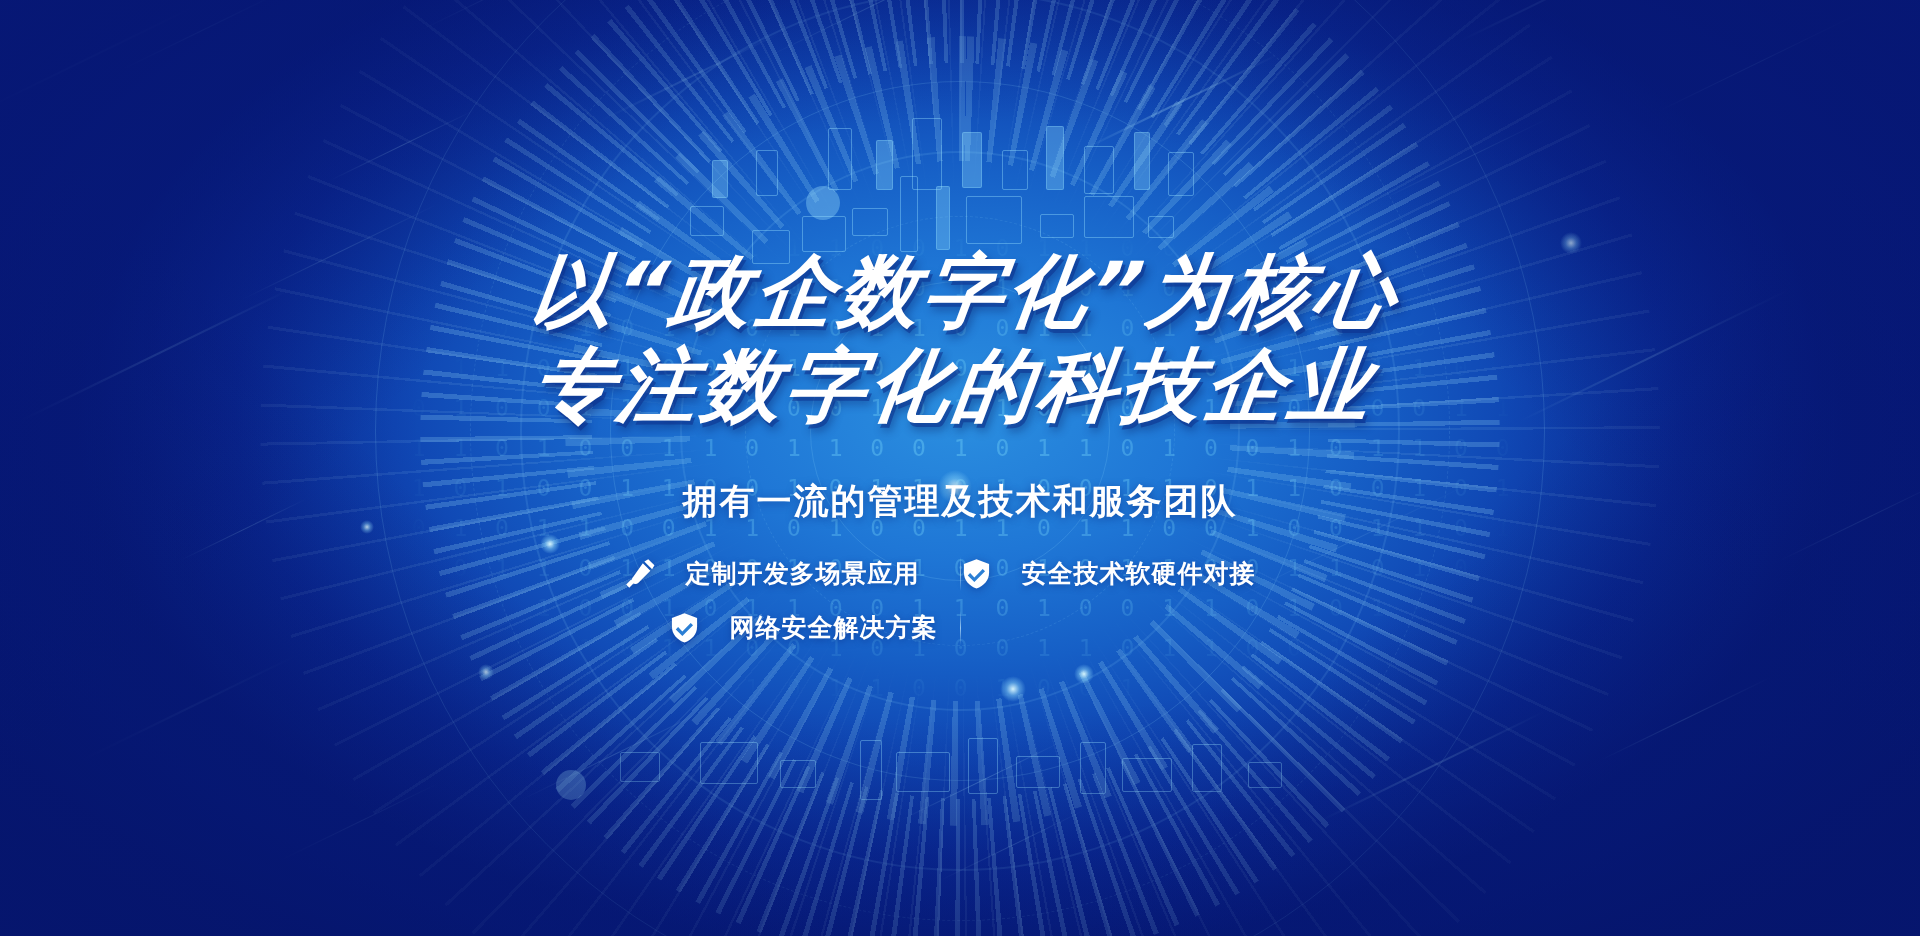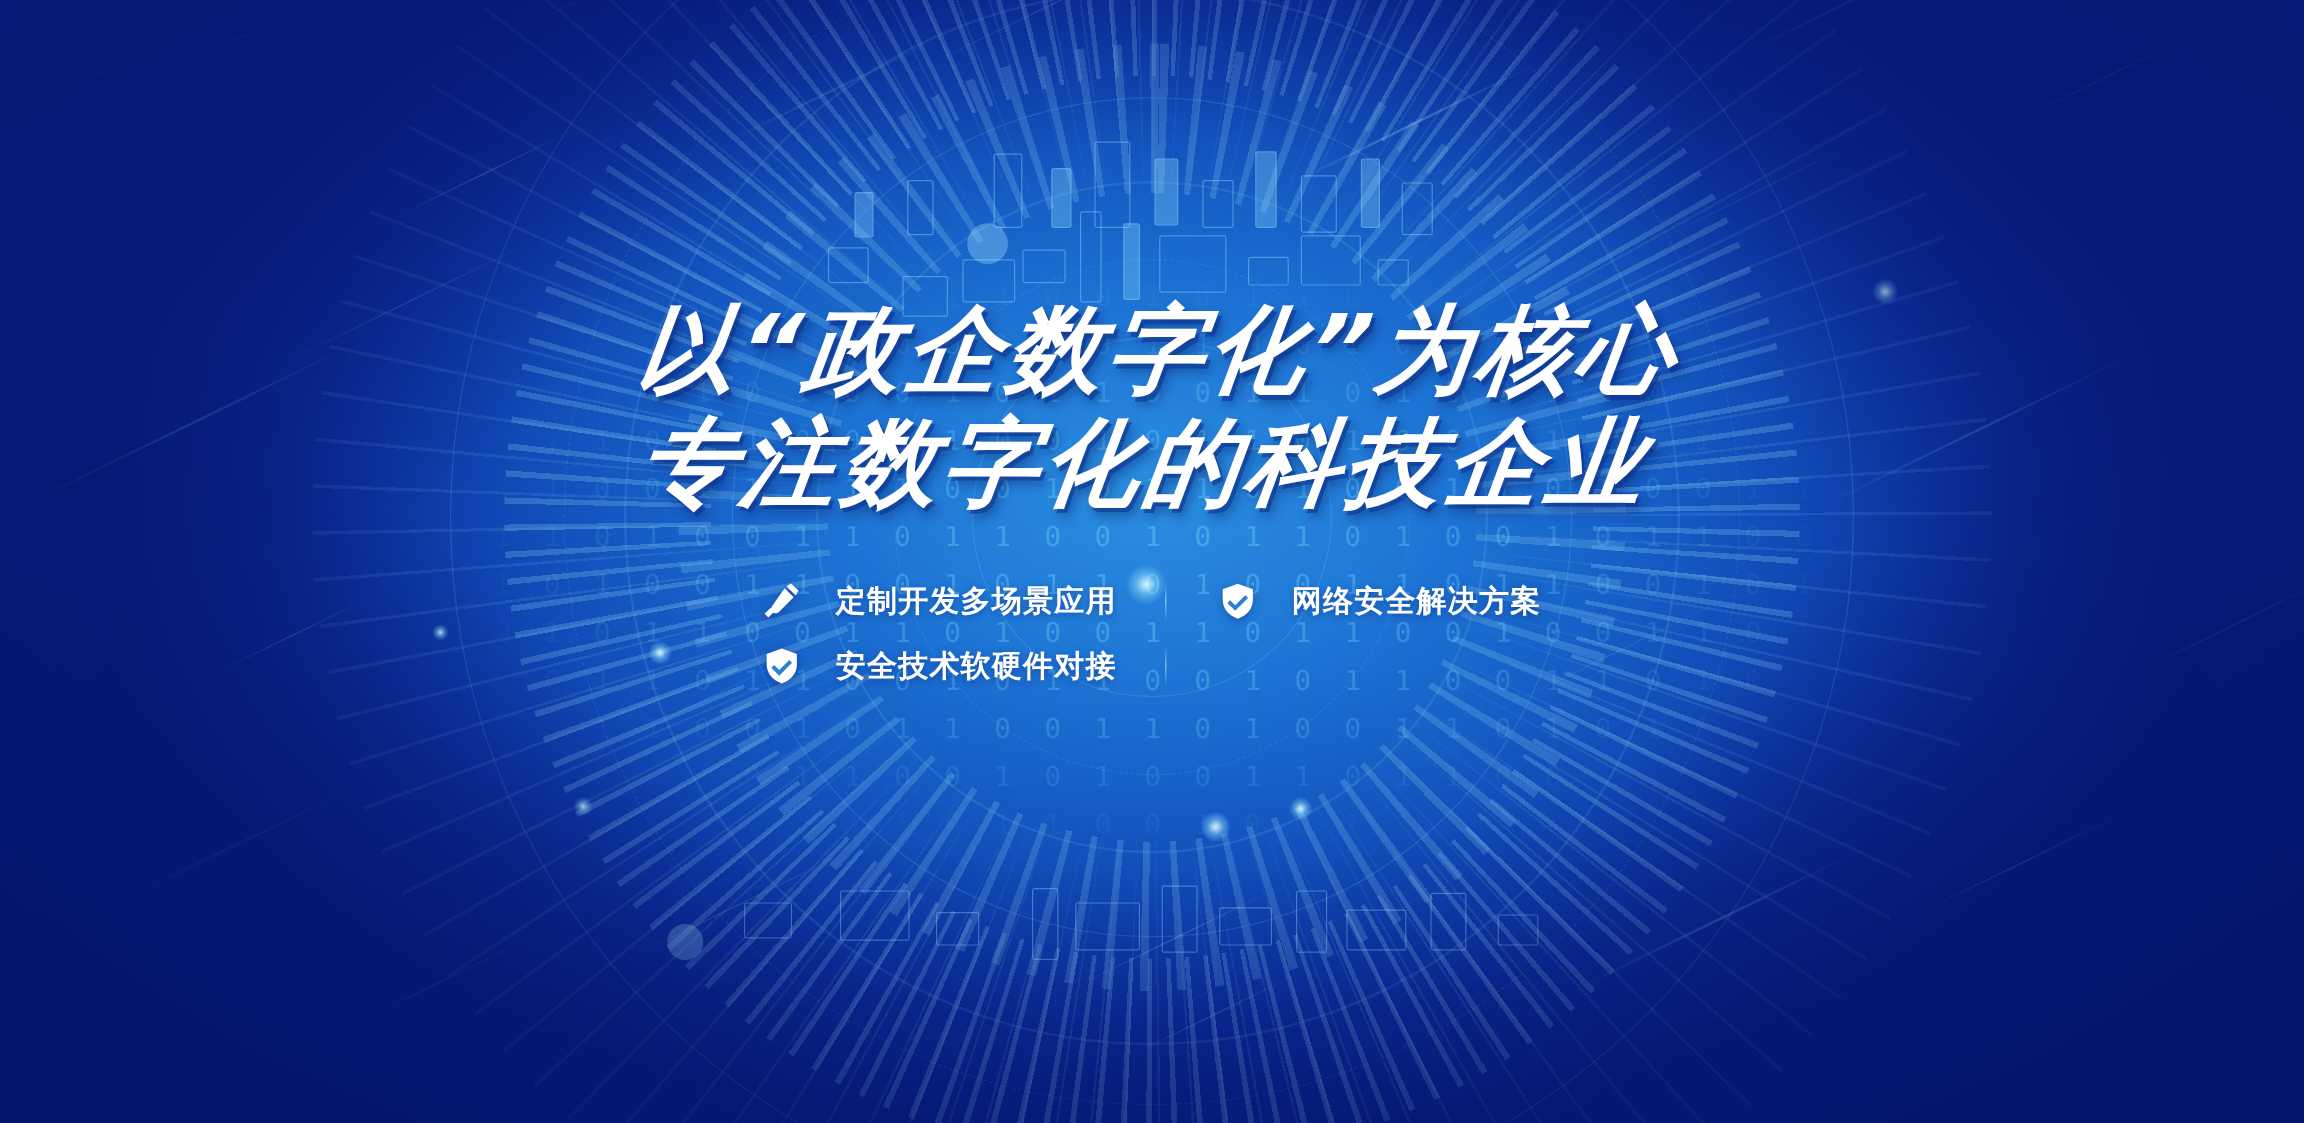--- a/index.html
+++ b/index.html
@@ -339,57 +339,58 @@
   <div class="bg-vignette"></div>
   <div class="bg-corner-dark"></div>
 
   <div class="content">
 
     <h1 class="headline">
       <span class="l1">以“政企数字化”为核心</span>
       <span class="l2">专注数字化的科技企业</span>
     </h1>
 
+    <div class="subtitle">拥有一流的管理及技术和服务团队</div>
 
     <div class="features">
 
       <div class="feature left">
         <span class="feature-icon">
           <svg viewBox="0 0 32 32" xmlns="http://www.w3.org/2000/svg">
             <g fill="#ffffff">
               <path d="M20.0 3.6 L24.0 1.2 L30.4 7.6 L28.0 11.6 L23.0 6.6 Z"></path>
               <path d="M18.4 5.4 L26.2 13.2 L13.6 25.8 C12.2 27.2 9.6 27.4 8.0 25.8 C6.4 24.2 6.6 21.6 8.0 20.2 Z"></path>
               <path d="M6.4 22.2 L9.6 25.4 L4.4 30.6 L1.2 27.4 Z"></path>
               <circle cx="18.6" cy="15.2" r="2.2"></circle>
             </g>
           </svg>
         </span>
         <span class="feature-label">定制开发多场景应用</span>
       </div>
 
       <div class="vsep"></div>
 
+      <div class="feature left">
+        <span class="feature-icon">
+          <svg viewBox="0 0 32 32" xmlns="http://www.w3.org/2000/svg">
+            <path fill="#ffffff" d="M16 1.4 L29 6.2 V15 c0 8.2 -5.4 13.6 -13 16.6 C8.4 28.6 3 23.2 3 15 V6.2 Z"></path>
+            <path fill="#2b7fd4" d="M9.4 15.6 l4.4 4.4 l8.6 -8.6 l2.4 2.4 l-11 11 l-6.8 -6.8 Z"></path>
+          </svg>
+        </span>
+        <span class="feature-label">安全技术软硬件对接</span>
+      </div>
+
       <div class="feature right">
         <span class="feature-icon">
           <svg viewBox="0 0 32 32" xmlns="http://www.w3.org/2000/svg">
             <path fill="#ffffff" d="M16 1.4 L29 6.2 V15 c0 8.2 -5.4 13.6 -13 16.6 C8.4 28.6 3 23.2 3 15 V6.2 Z"></path>
             <path fill="#2b7fd4" d="M9.4 15.6 l4.4 4.4 l8.6 -8.6 l2.4 2.4 l-11 11 l-6.8 -6.8 Z"></path>
           </svg>
         </span>
         <span class="feature-label">网络安全解决方案</span>
       </div>
 
-      <div class="feature left">
-        <span class="feature-icon">
-          <svg viewBox="0 0 32 32" xmlns="http://www.w3.org/2000/svg">
-            <path fill="#ffffff" d="M16 1.4 L29 6.2 V15 c0 8.2 -5.4 13.6 -13 16.6 C8.4 28.6 3 23.2 3 15 V6.2 Z"></path>
-            <path fill="#2b7fd4" d="M9.4 15.6 l4.4 4.4 l8.6 -8.6 l2.4 2.4 l-11 11 l-6.8 -6.8 Z"></path>
-          </svg>
-        </span>
-        <span class="feature-label">安全技术软硬件对接</span>
-      </div>
-
       <div class="vsep"></div>
 
 
     </div>
   </div>
 </div>
 
 </body></html>

